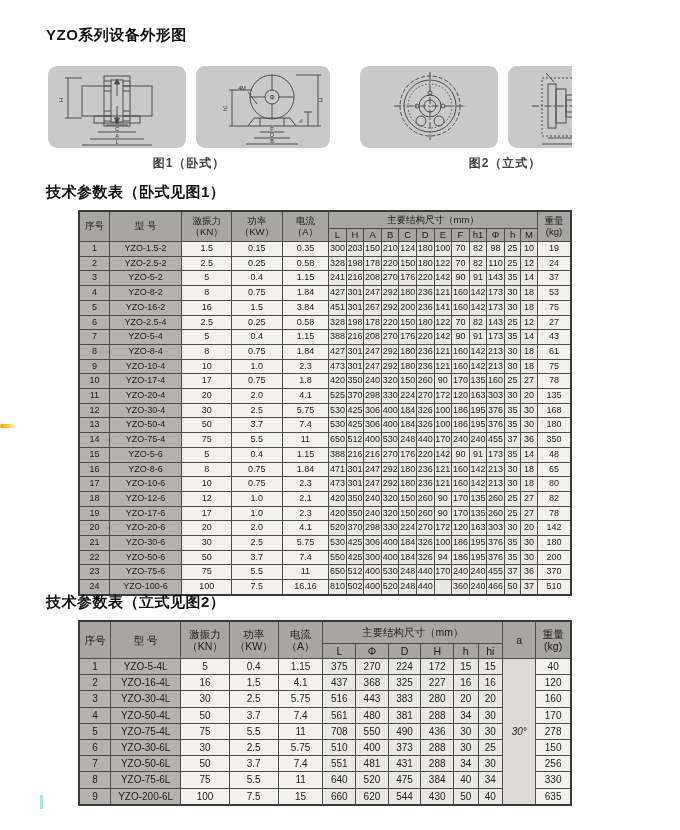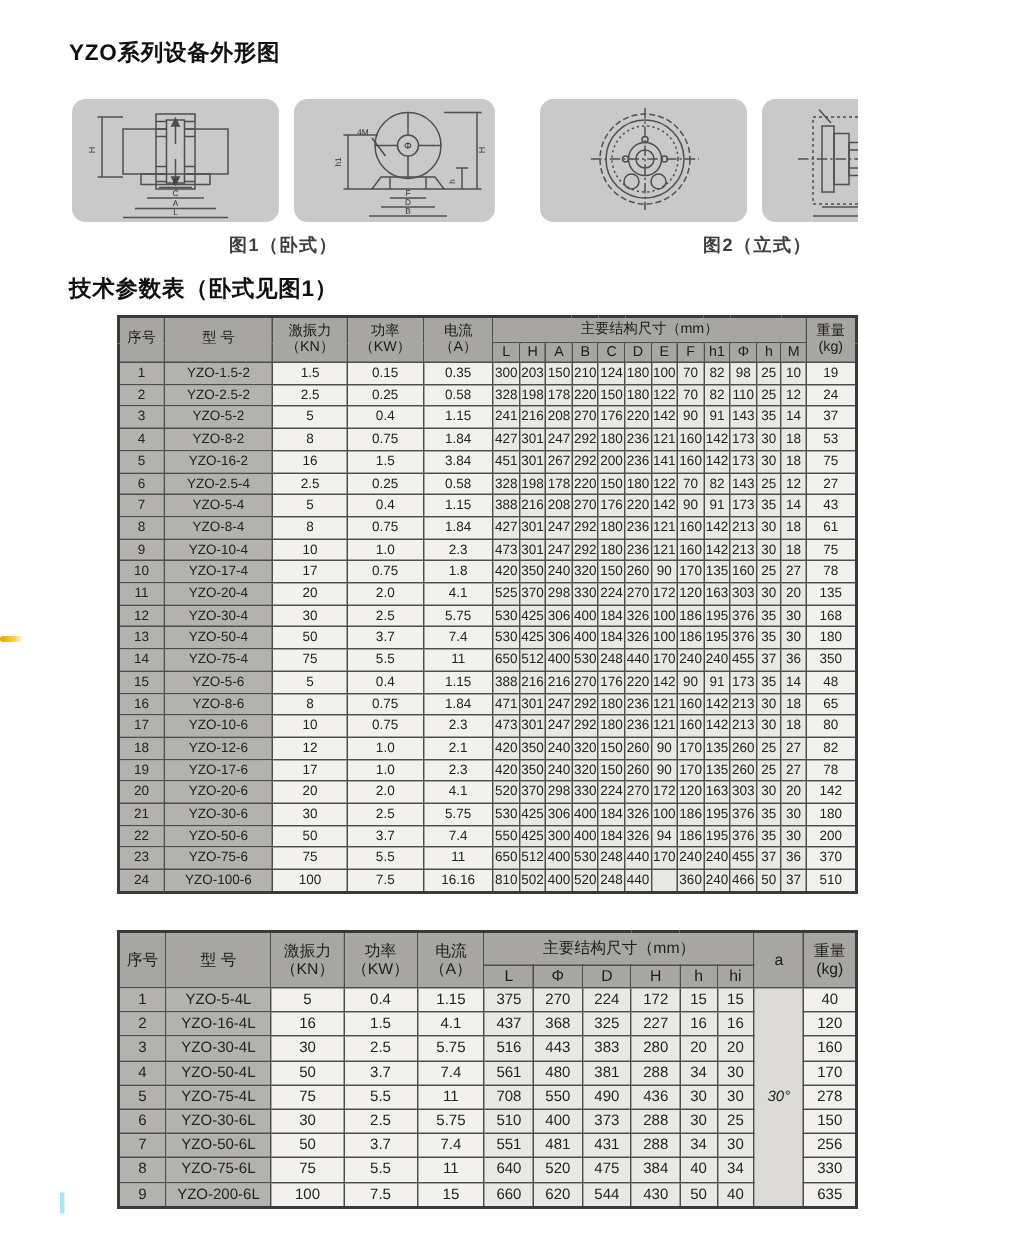--- a/index.html
+++ b/index.html
@@ -697,20 +697,21 @@
             <td class="dc">240</td>
             <td class="dc">466</td>
             <td class="dc">50</td>
             <td class="dc">37</td>
             <td>510</td>
           </tr>
         </tbody>
     </table>
   </div>
 
+  <div class="sec-title" style="left:46px;top:593px;">技术参数表（立式见图2）</div>
 
   <div class="tbl-wrap" style="left:78px;top:620px;">
     <table class="t2">
       <colgroup>
         <col style="width:35px">
           <col style="width:76px">
           <col style="width:53px">
           <col style="width:53px">
           <col style="width:51px">
         <col style="width:38px">

